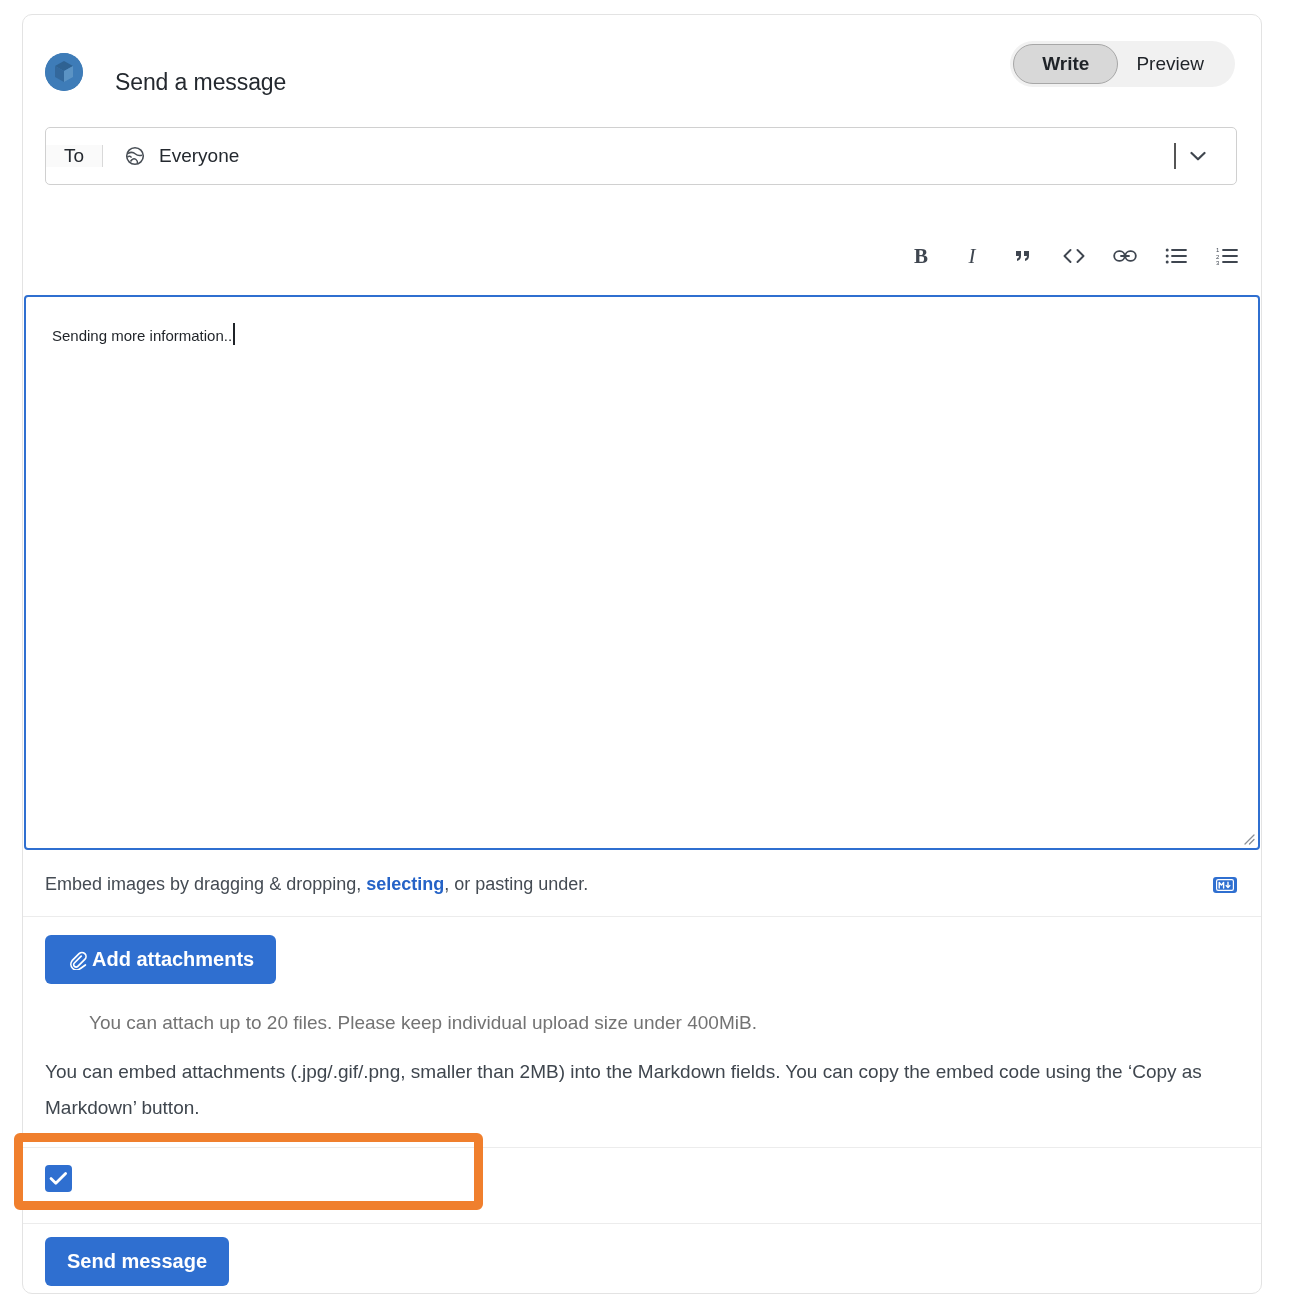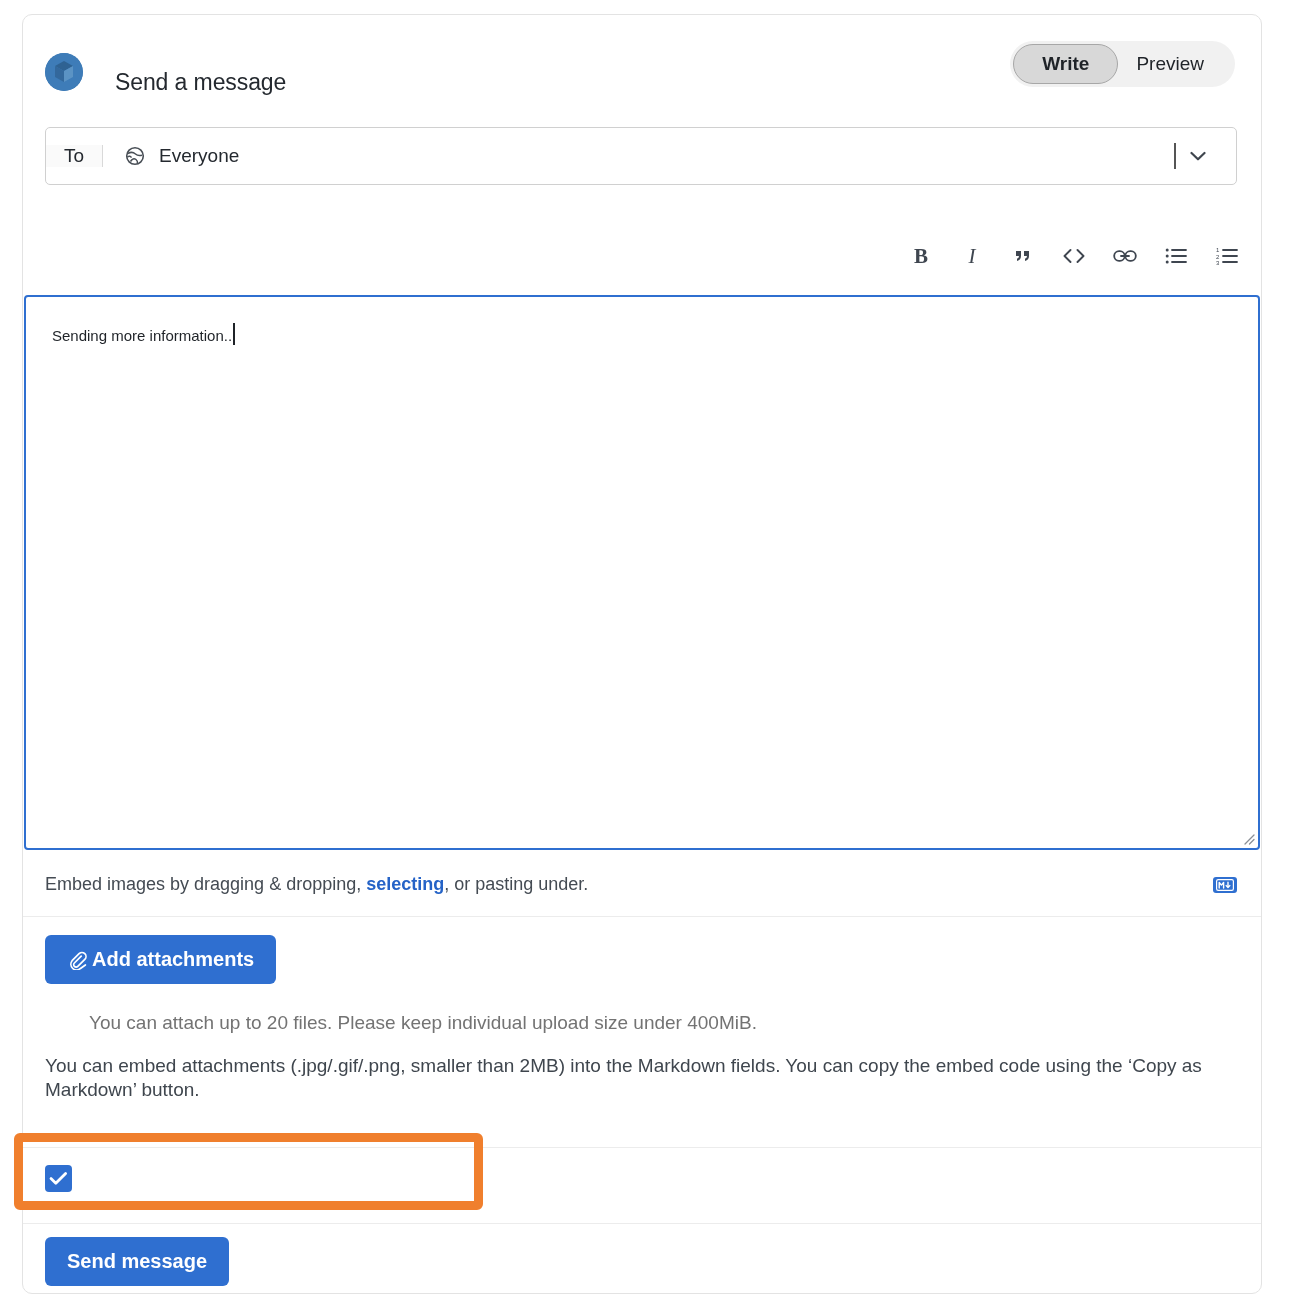--- a/index.html
+++ b/index.html
@@ -223,21 +223,21 @@
     left: 22px; top: 94px;
     font-size: 19px;
     color: #737373;
     margin-left: 44px;
   }
   .info-2 {
     position: absolute;
     left: 22px; top: 136px;
     width: 1190px;
     font-size: 19px;
-    line-height: 24px;
+    line-height: 36px;
     color: #3f464e;
   }
 
   
   .check-sec {
     position: absolute;
     left: 0; top: 1133px;
     width: 100%; height: 76px;
     border-bottom: 1px solid #ececec;
   }

